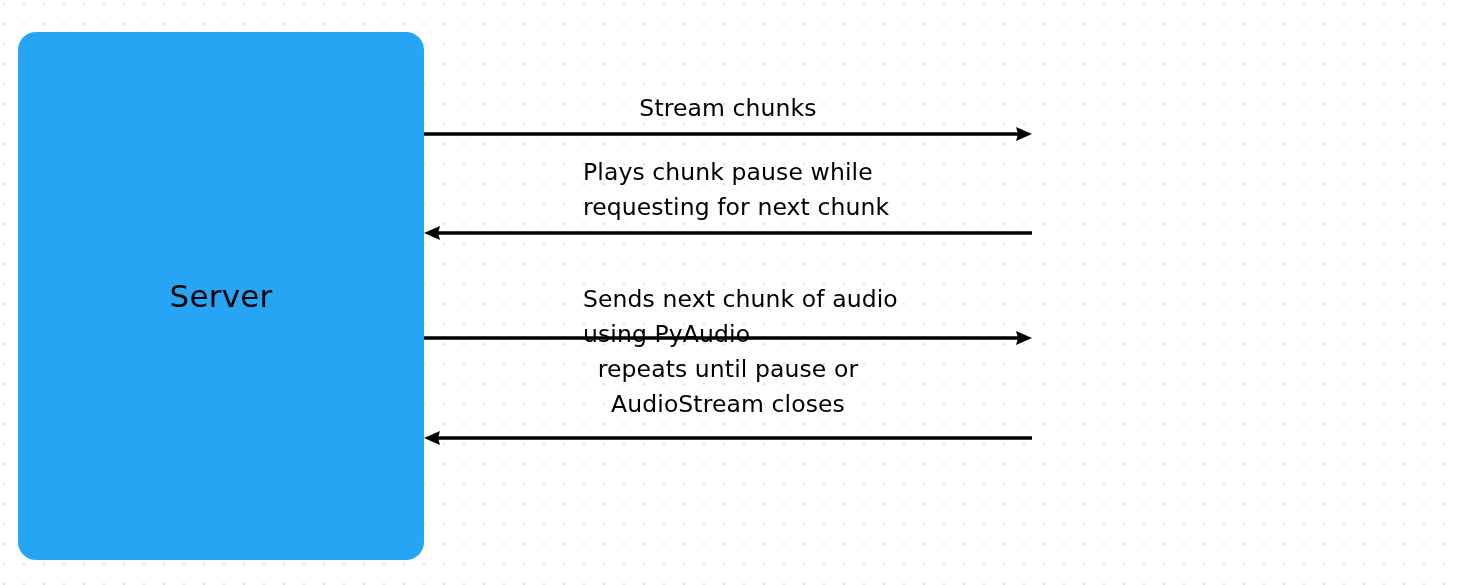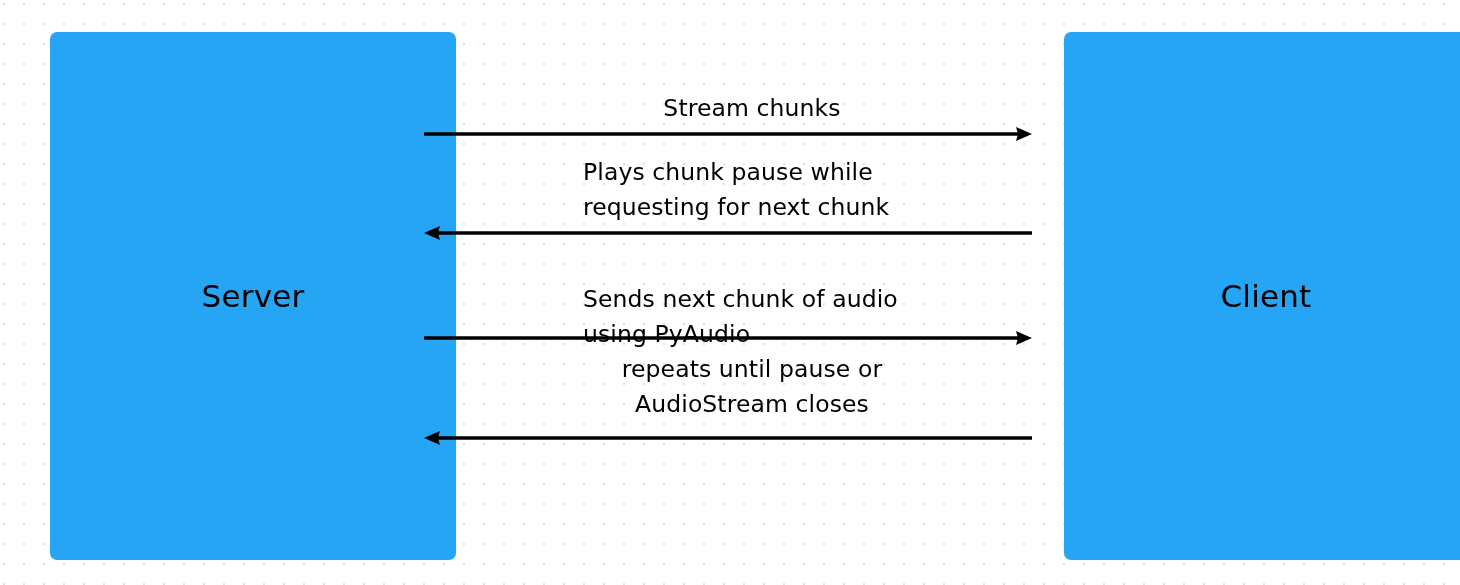--- a/index.html
+++ b/index.html
@@ -24,25 +24,24 @@
     background-size: 20px 20px;
     background-position: 3px 3px;
     overflow: hidden;
   }
 
   
   .participant {
     position: absolute;
     box-sizing: border-box;
     background-color: #26a5f5;
-    border-radius: 7px;
+    border-radius: 18px;
     display: flex;
     align-items: center;
     justify-content: center;
-    margin-left: 32px;
   }
   .participant-label {
     color: #000000;
     font-size: 31px;
     line-height: 1;
     letter-spacing: 0.2px;
     white-space: nowrap;
     font-weight: 400;
   }
 
@@ -79,21 +78,20 @@
     color: #000000;
     font-size: 23.5px;
     line-height: 35px;
     white-space: pre-line;
     letter-spacing: 0.1px;
   }
   .message-label.centered {
     left: 0;
     width: 608px;
     text-align: center;
-    margin-left: 24px;
   }
   .message-label.lefty {
     left: 159px;
     text-align: left;
   }
 
   
   #message-1 { top: 0; }
   #message-2 { top: 0; }
   #message-3 { top: 0; }
@@ -101,23 +99,20 @@
 </style>
 </head>
 <body>
 
 <div id="canvas">
 
   <div class="participant" id="participant-server">
     <span class="participant-label">Server</span>
   </div>
 
-  <div class="participant" id="participant-client">
-    <span class="participant-label">Client</span>
-  </div>
 
   <div class="message" id="message-1" style="top: 0px;">
     <div class="message-label centered" id="label-1" style="top: 91px;">Stream chunks</div>
     <svg class="message-arrow" id="arrow-1" viewBox="0 0 608 18" preserveAspectRatio="none" style="top: 125px;">
       <line x1="0" y1="9" x2="596" y2="9" stroke="#000000" stroke-width="3.4"></line>
       <polygon points="608,9 592,2 594,9 592,16" fill="#000000"></polygon>
     </svg>
   </div>
 
   <div class="message" id="message-2" style="top: 0px;">

